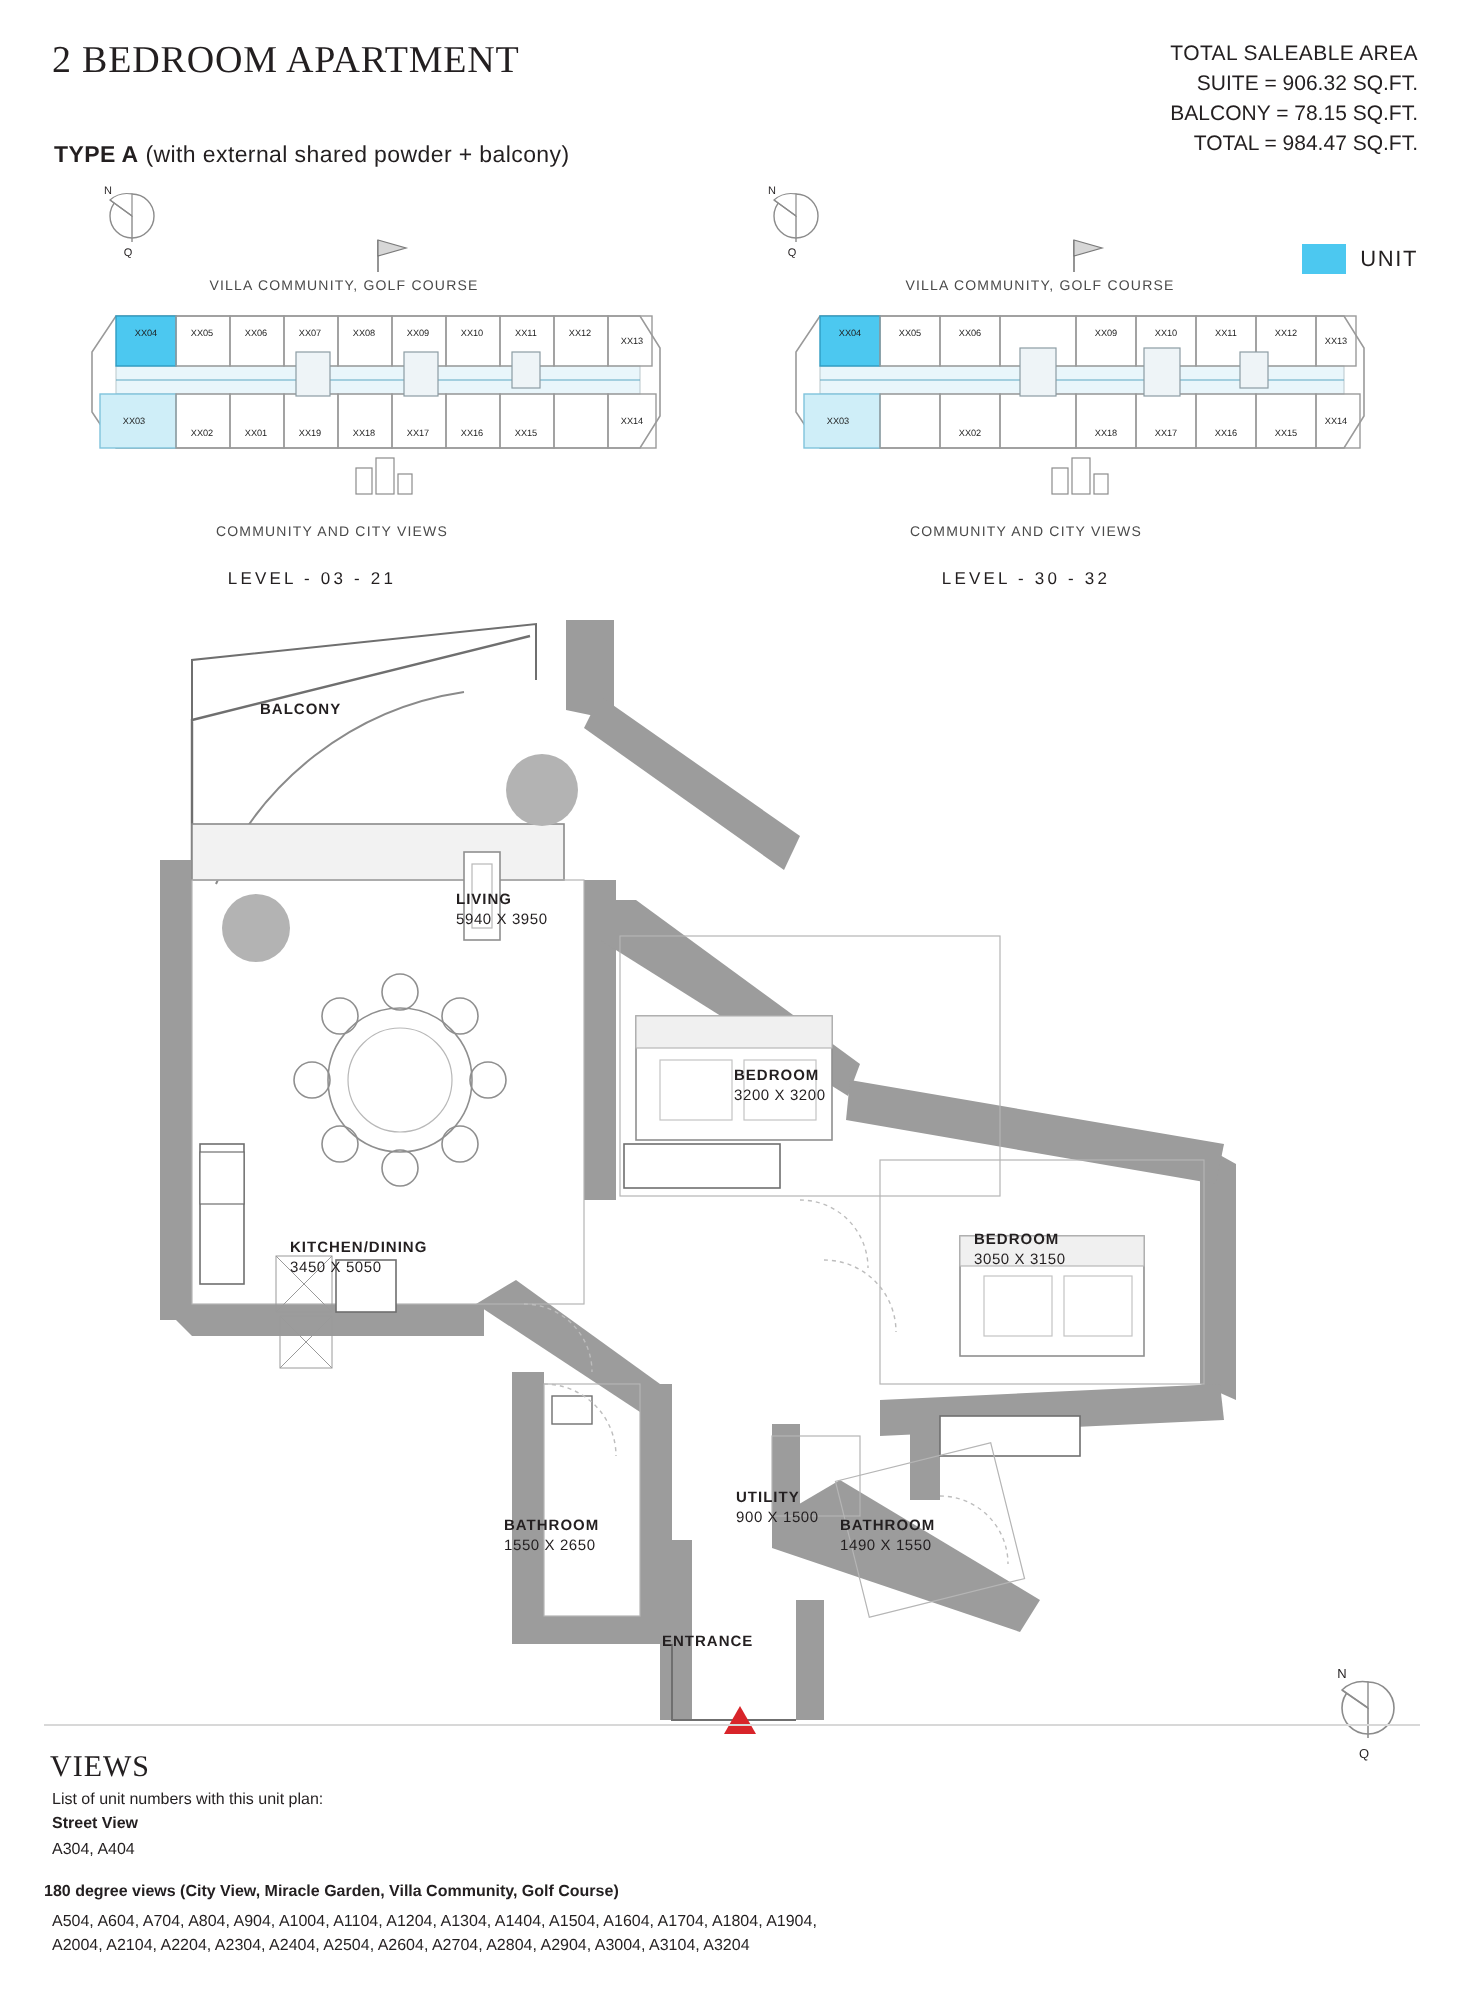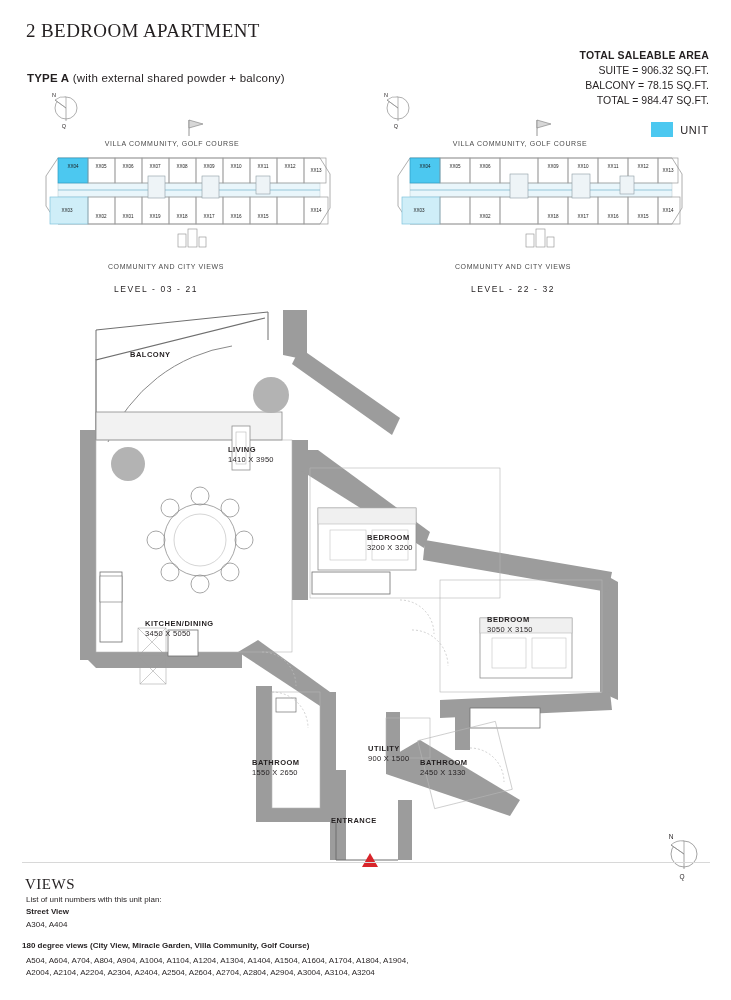--- a/index.html
+++ b/index.html
@@ -23,21 +23,21 @@
   }
   .subtitle {
     position: absolute; left: 27px; top: 48px;
     font-size: 11.5px; color: #231f20; letter-spacing: .2px; margin-top: 24px;
   }
   .subtitle b { font-weight: bold; }
   .area-block {
     position: absolute; right: 22px; top: 20px;
     text-align: right; font-size: 10.5px; line-height: 15px; color: #231f20;
   }
-  .area-block .area-title { font-weight: bold; letter-spacing: .2px; font-size: 10.5px; margin-top: 28px; }
+  .area-block .area-title { font-weight: normal; letter-spacing: .2px; font-size: 10.5px; }
 
   
   .keyplate { position: absolute; }
   .kp-caption {
     position: absolute; font-size: 7px; letter-spacing: .6px; color: #4a4a4a;
     text-align: center; width: 180px;
   }
   .kp-level {
     position: absolute; font-size: 8.5px; letter-spacing: 1.6px; color: #231f20;
     text-align: center; width: 200px;
@@ -266,21 +266,21 @@
     </g>
 
     <g>
       <rect x="154" y="146" width="8" height="13" fill="none" stroke="#8c8c8c" stroke-width="0.6"></rect>
       <rect x="164" y="141" width="9" height="18" fill="none" stroke="#8c8c8c" stroke-width="0.6"></rect>
       <rect x="175" y="149" width="7" height="10" fill="none" stroke="#8c8c8c" stroke-width="0.6"></rect>
     </g>
   </svg>
   <div class="kp-caption" style="left:430px; top:140px;">VILLA COMMUNITY, GOLF COURSE</div>
   <div class="kp-caption" style="left:423px; top:263px;">COMMUNITY AND CITY VIEWS</div>
-  <div class="kp-level" style="left:413px; top:284px;">LEVEL - 22 - 32</div>
+  <div class="kp-level" style="left:413px; top:284px;">LEVEL - 30 - 32</div>
 
   <div class="plan">
     <svg width="731" height="570" viewBox="0 0 731 570">
 
       <g fill="#9c9c9c">
 
         <polygon points="283,10 307,10 307,60 283,55"></polygon>
         <polygon points="300,48 400,118 392,135 292,64"></polygon>
 
         <polygon points="292,140 308,140 308,300 292,300"></polygon>
@@ -386,21 +386,21 @@
 
       <polygon points="362,567 370,553 378,567" fill="#d8242a"></polygon>
     </svg>
 
     
     <div class="room-label" style="left:130px; top:50px; width:90px;">
       <div class="rl-name">BALCONY</div>
     </div>
     <div class="room-label" style="left:228px; top:145px; width:90px;">
       <div class="rl-name">LIVING</div>
-      <div class="rl-dim">1410 X 3950</div>
+      <div class="rl-dim">5940 X 3950</div>
     </div>
     <div class="room-label" style="left:367px; top:233px; width:90px;">
       <div class="rl-name">BEDROOM</div>
       <div class="rl-dim">3200 X 3200</div>
     </div>
     <div class="room-label" style="left:487px; top:315px; width:90px;">
       <div class="rl-name">BEDROOM</div>
       <div class="rl-dim">3050 X 3150</div>
     </div>
     <div class="room-label" style="left:145px; top:288px; width:110px;margin-top:31px;">
@@ -410,21 +410,21 @@
     <div class="room-label" style="left:252px; top:458px; width:90px;">
       <div class="rl-name">BATHROOM</div>
       <div class="rl-dim">1550 X 2650</div>
     </div>
     <div class="room-label" style="left:368px; top:444px; width:80px;">
       <div class="rl-name">UTILITY</div>
       <div class="rl-dim">900 X 1500</div>
     </div>
     <div class="room-label" style="left:420px; top:458px; width:90px;">
       <div class="rl-name">BATHROOM</div>
-      <div class="rl-dim">2450 X 1330</div>
+      <div class="rl-dim">1490 X 1550</div>
     </div>
     <div class="room-label" style="left:331px; top:516px; width:80px; text-align:left;">
       <div class="rl-name">ENTRANCE</div>
     </div>
   </div>
 
   <svg style="position:absolute; left:660px; top:828px;" width="50" height="56" viewBox="0 0 50 56">
     <circle cx="24" cy="26" r="13" fill="#ffffff" stroke="#8c8c8c" stroke-width="0.8"></circle>
     <path d="M24 26 L11 17 A15.5 15.5 0 0 1 24 13 Z" fill="#ffffff" stroke="#8c8c8c" stroke-width="0.7"></path>
     <line x1="24" y1="26" x2="24" y2="41" stroke="#8c8c8c" stroke-width="0.8"></line>

